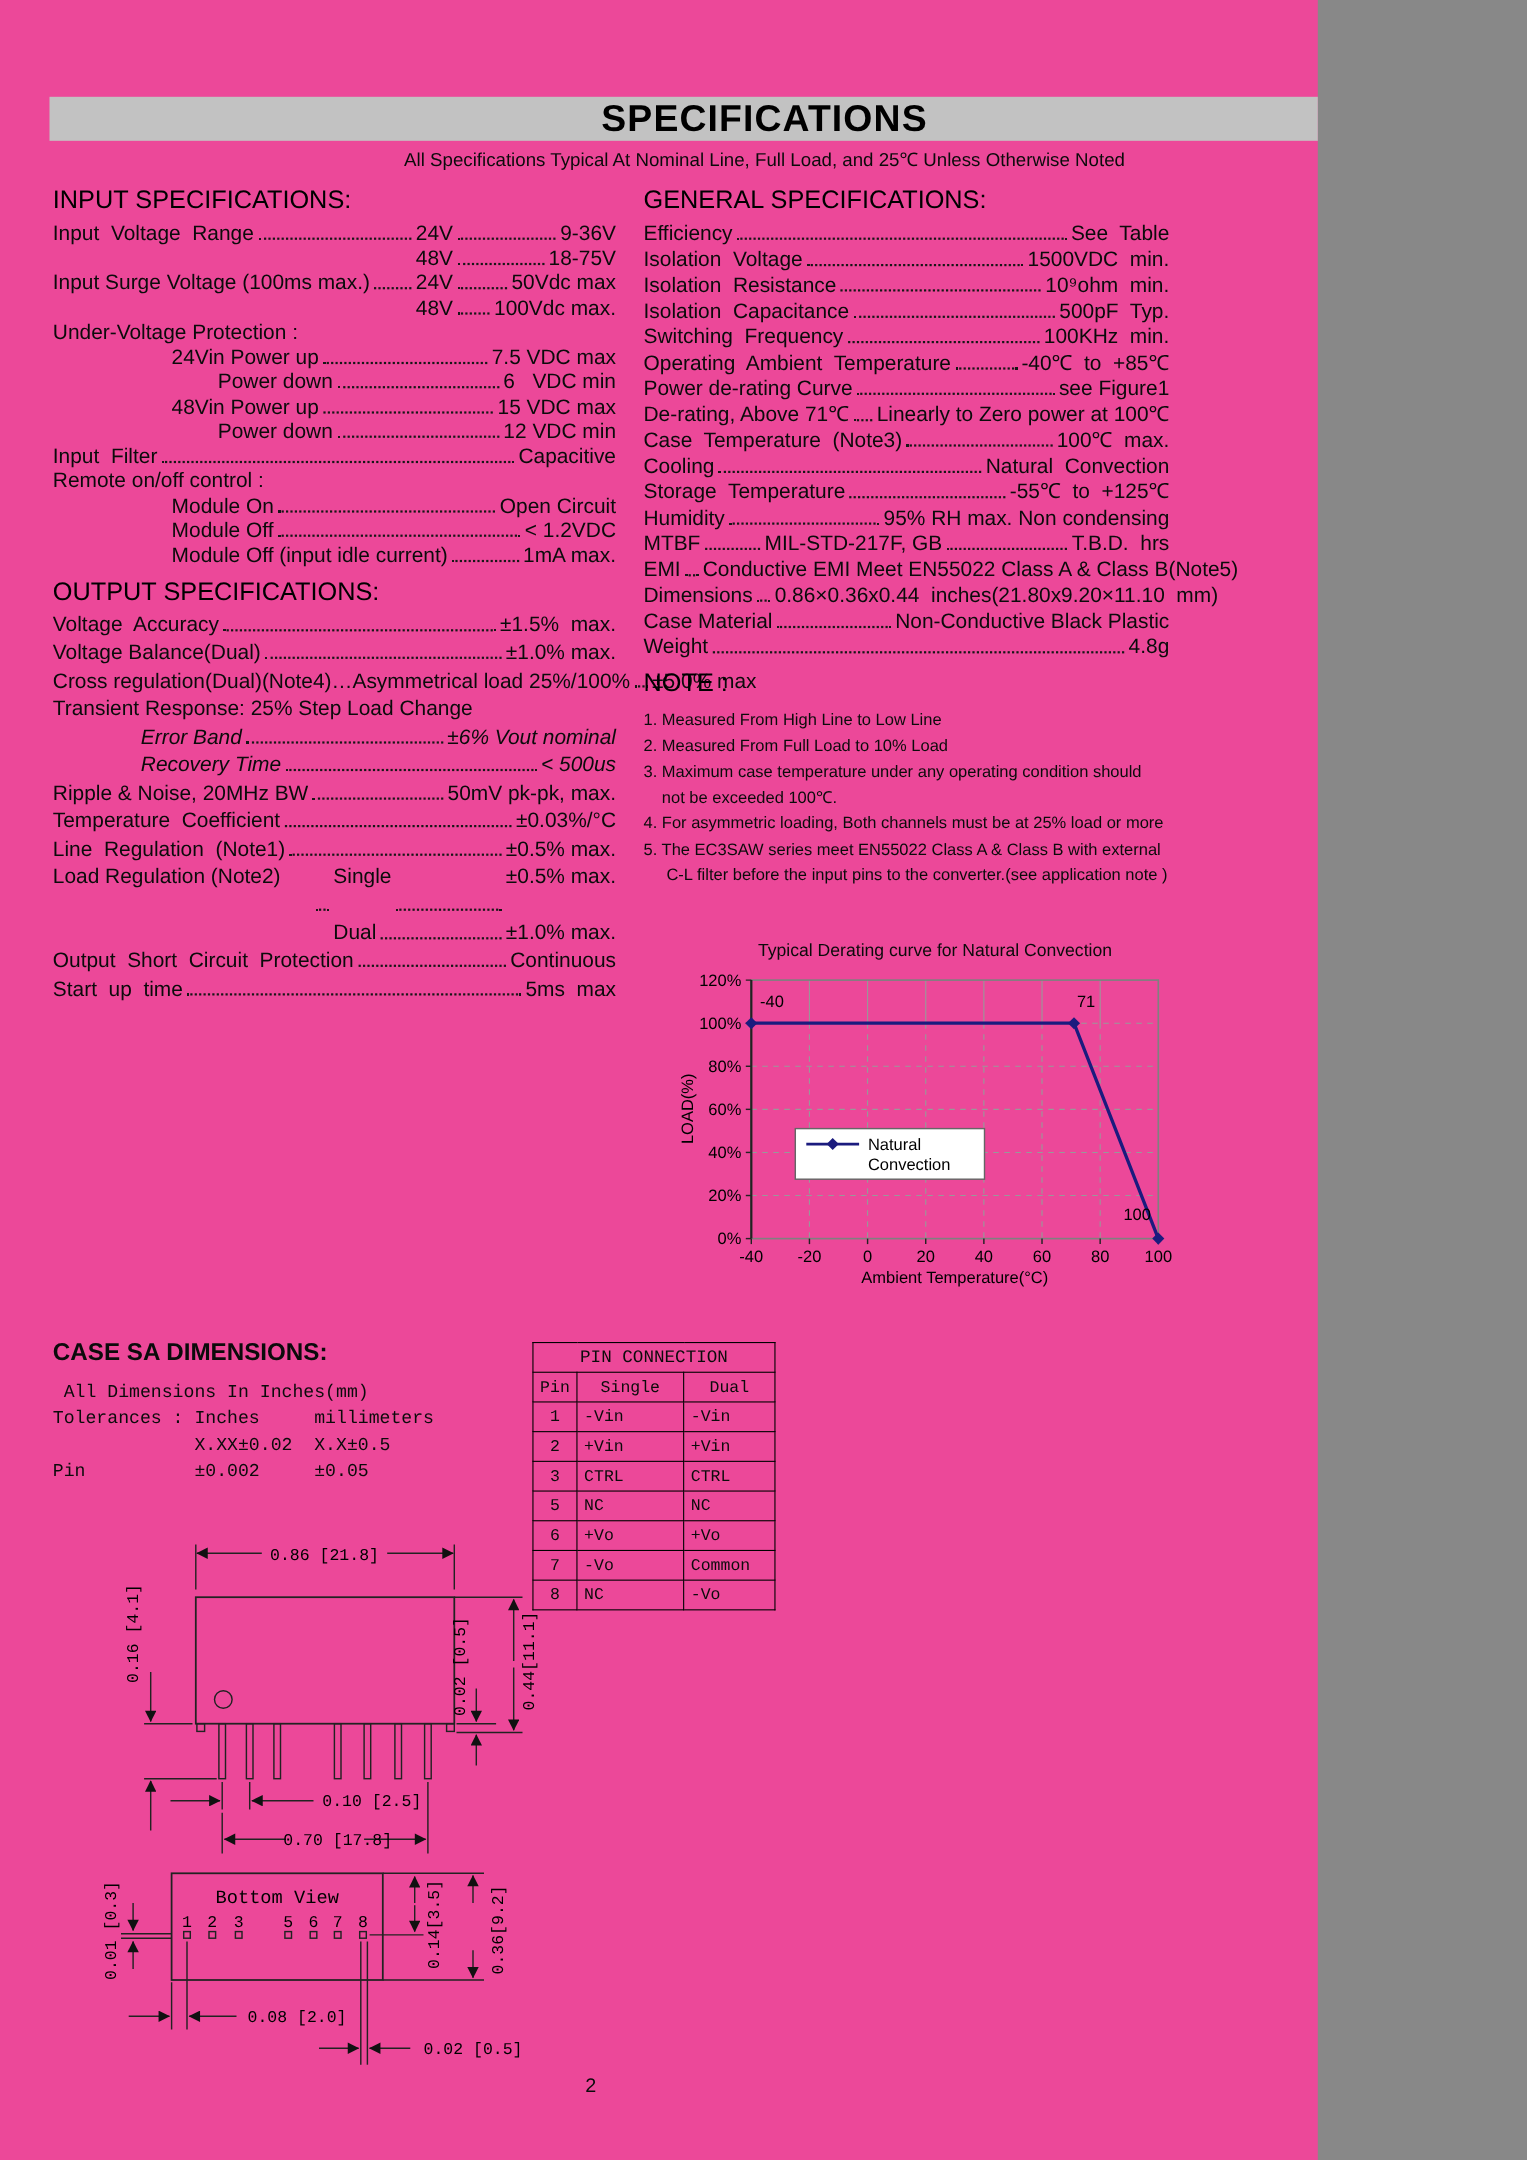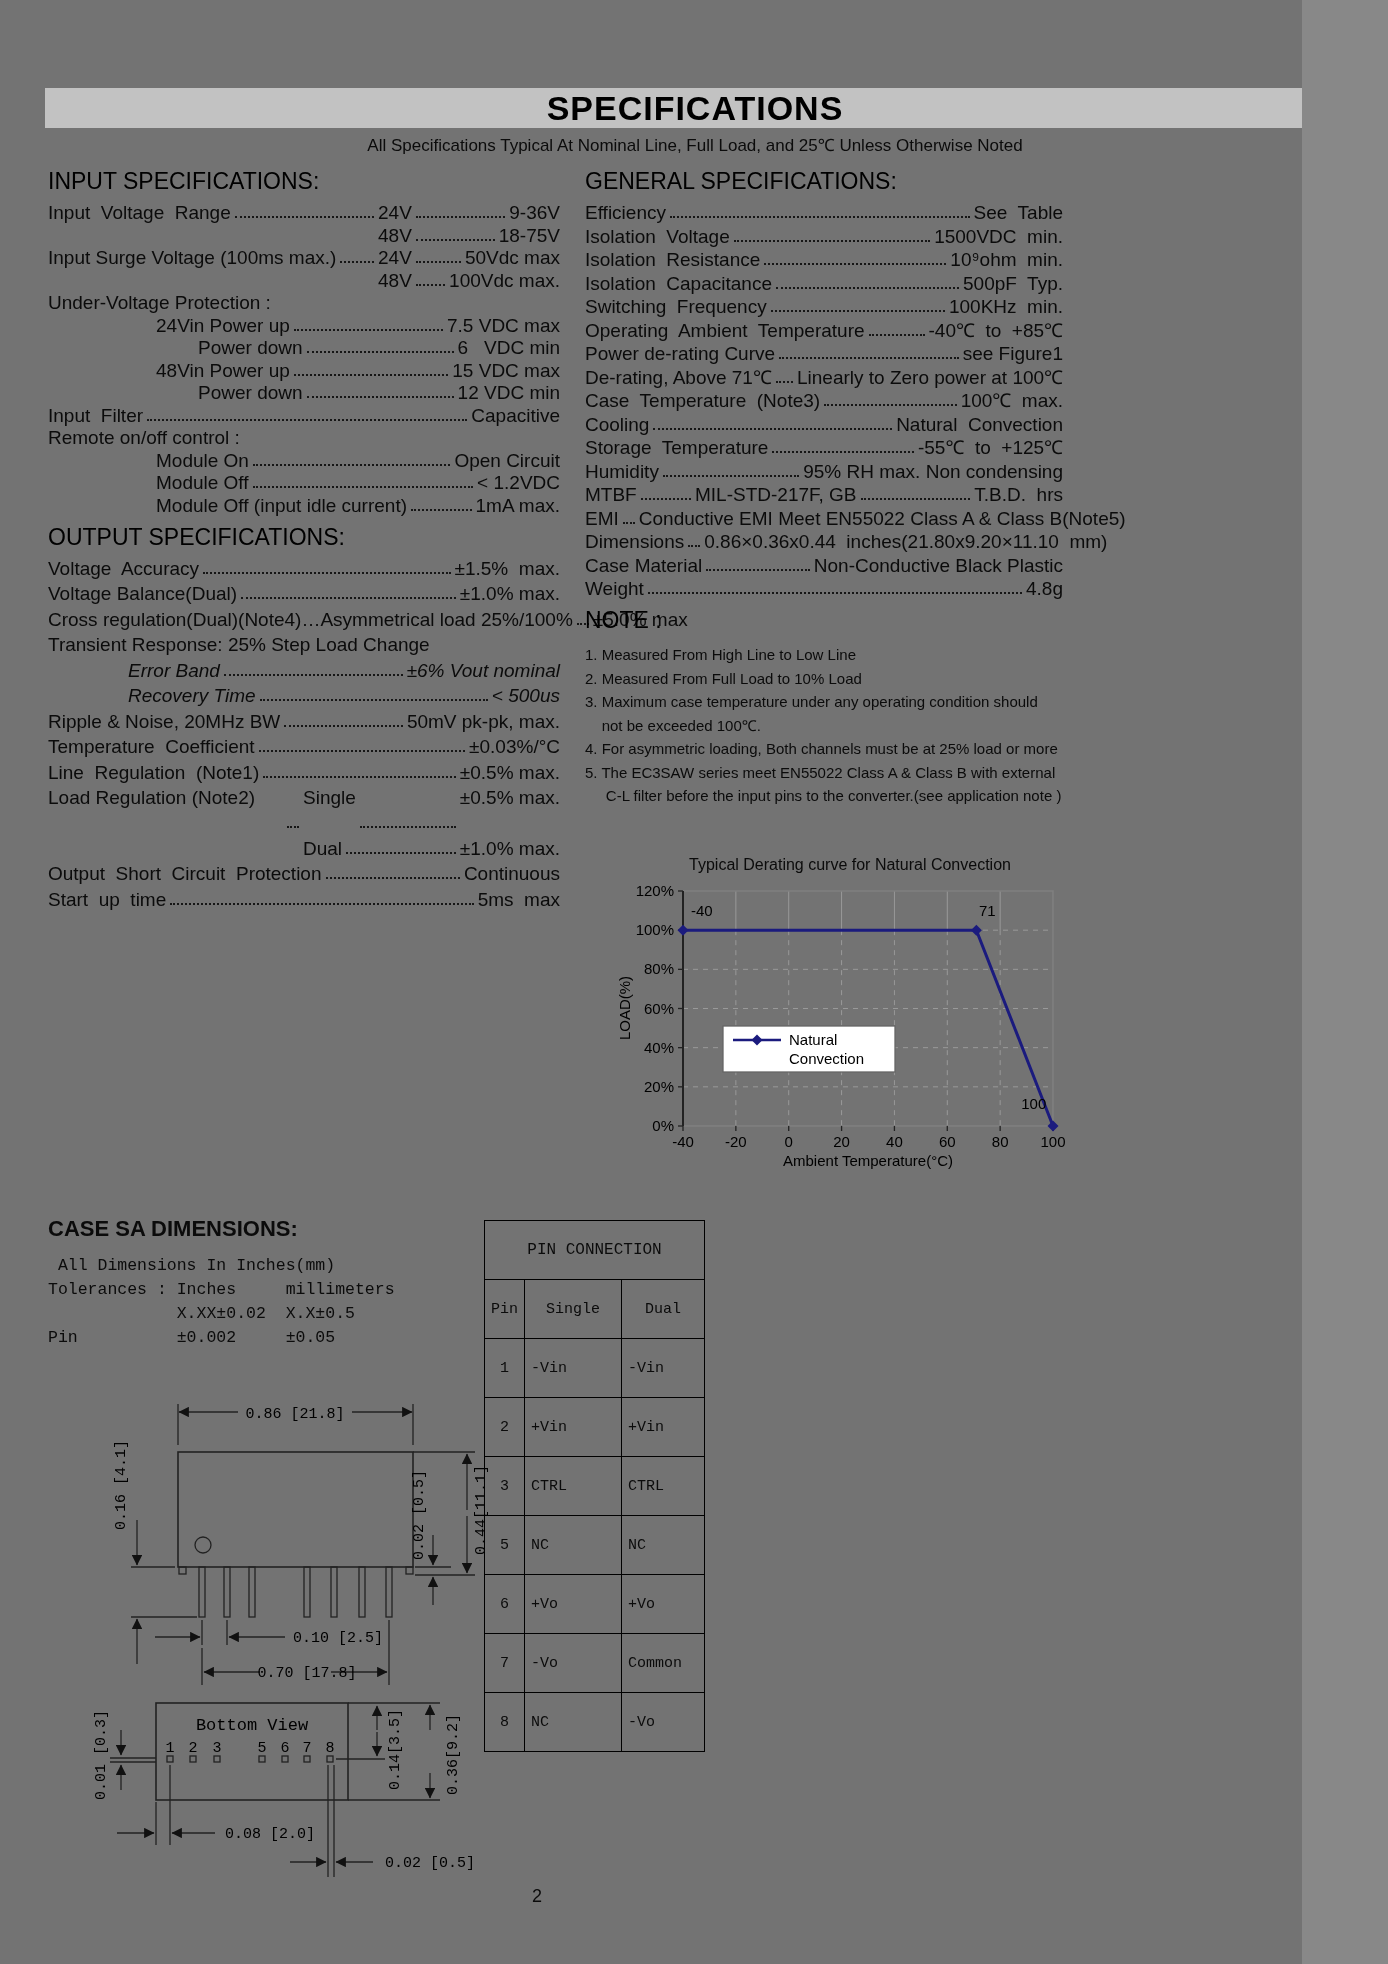--- a/index.html
+++ b/index.html
@@ -1,16 +1,16 @@
 <!DOCTYPE html>
 <html><head>
 <meta charset="utf-8">
 <style>
   html,body{margin:0;padding:0;background:#888;}
-  #page{position:relative;width:1302px;height:1964px;background:#737373;
+  #page{position:relative;width:1198px;height:1964px;background:#ec4899;
         font-family:"Liberation Sans", sans-serif;color:#0b0b0b;overflow:hidden;}
   
   #banner{position:absolute;left:45px;top:88px;width:1300px;height:40px;background:#c2c2c2;
           display:flex;align-items:center;justify-content:center;}
   #banner .t{font-size:34px;font-weight:bold;letter-spacing:1px;color:#000;}
   #subtitle{position:absolute;left:45px;top:133px;width:1300px;text-align:center;font-size:17px;}
   
   .col{position:absolute;}
   #col-input{left:48px;top:168px;width:512px;}
   #col-general{left:585px;top:168px;width:478px;}
@@ -35,21 +35,21 @@
   
   #case-dim{position:absolute;left:48px;top:1216px;width:430px;}
   #case-dim h2{font-size:22px;font-weight:bold;margin:0 0 12px 0;}
   #tol-lines div{font-family:"Liberation Mono", monospace;font-size:16.5px;line-height:24px;white-space:pre;}
   #drawings{position:absolute;left:55px;top:1390px;}
   .dimtxt{font-family:"Liberation Mono", monospace;font-size:15px;fill:#000;}
   .bvtitle{font-family:"Liberation Mono", monospace;font-size:17px;fill:#000;}
   
   #pin-table-wrap{position:absolute;left:484px;top:1220px;}
   #pin-table{border-collapse:collapse;font-family:"Liberation Mono", monospace;font-size:15px;}
-  #pin-table td{border:1.5px solid #000;height:26px;padding:16px 6px;white-space:pre;}
+  #pin-table td{border:1.5px solid #000;height:26px;padding:0 6px;white-space:pre;}
   #pin-table td.title{text-align:center;font-size:16px;}
   #pin-table td.pin{width:26px;text-align:center;}
   #pin-table td.single{width:84px;}
   #pin-table td.dual{width:70px;}
   #pin-table td.hdr{text-align:center;}
   #page-num{position:absolute;left:48px;top:1886px;width:978px;text-align:center;font-size:18px;}
 </style>
 </head>
 <body>
 

